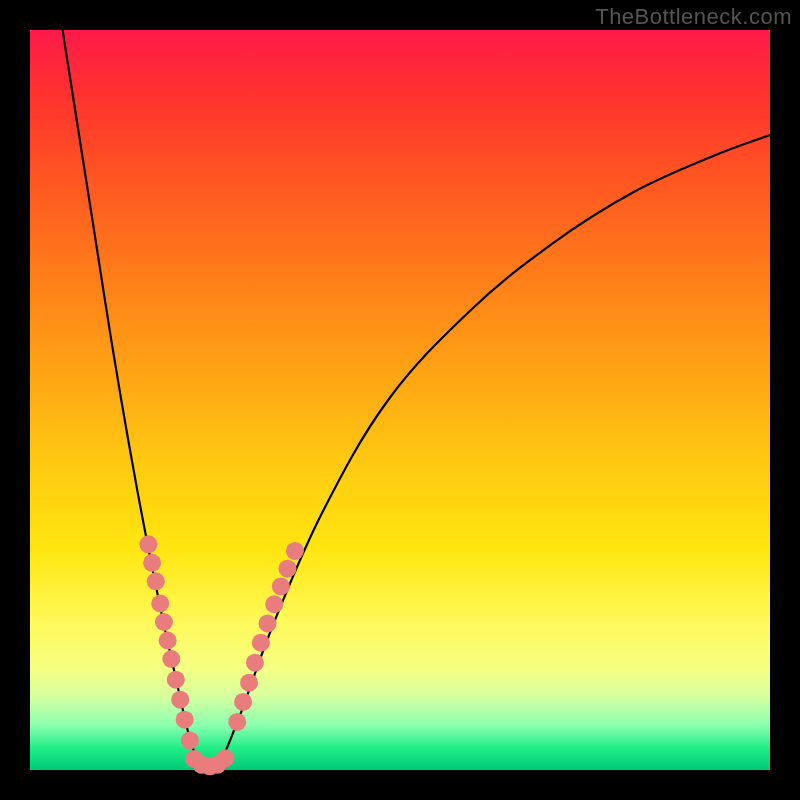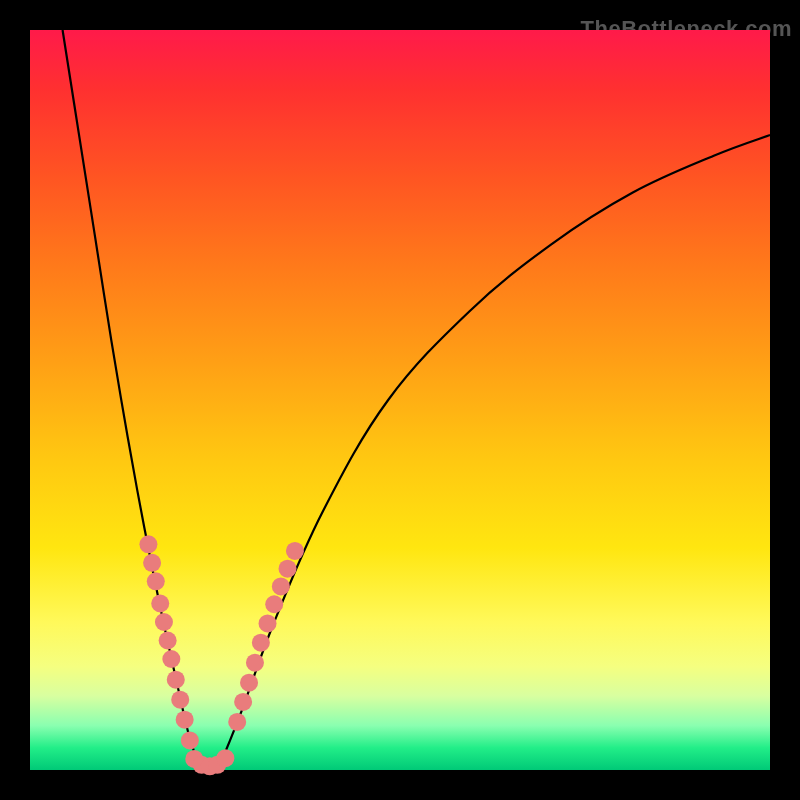--- a/index.html
+++ b/index.html
@@ -36,26 +36,26 @@
       #fff95a 80%,
       #f5ff80 86%,
       #d8ffa0 90%,
       #8affb0 94%,
       #22ee88 97%,
       #00c977 100%
     );
   }
   .watermark {
     position: absolute;
-    top: 16px;
+    top: 4px;
     right: 8px;
     color: #555;
     font-size: 22px;
     letter-spacing: 0.5px;
-    font-weight: 700;
+    font-weight: 400;
   }
   svg.curve {
     position: absolute;
     left: 0;
     top: 0;
     width: 740px;
     height: 740px;
     overflow: visible;
   }
 </style>

